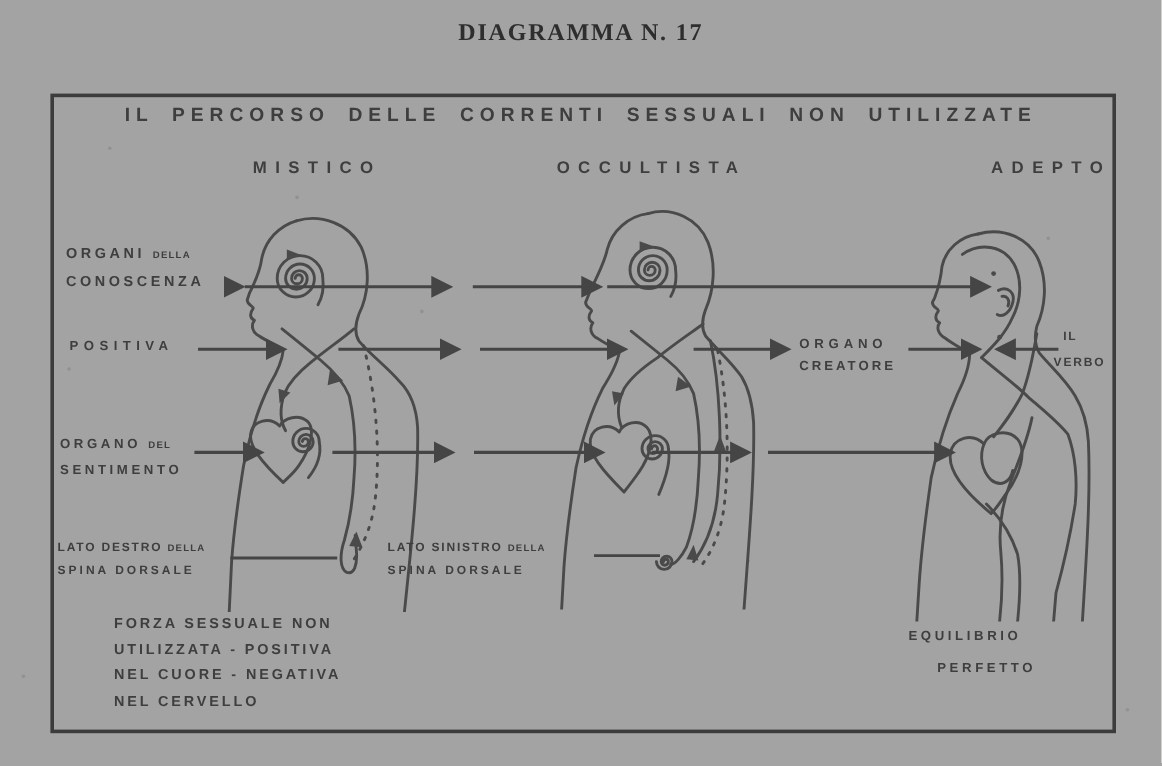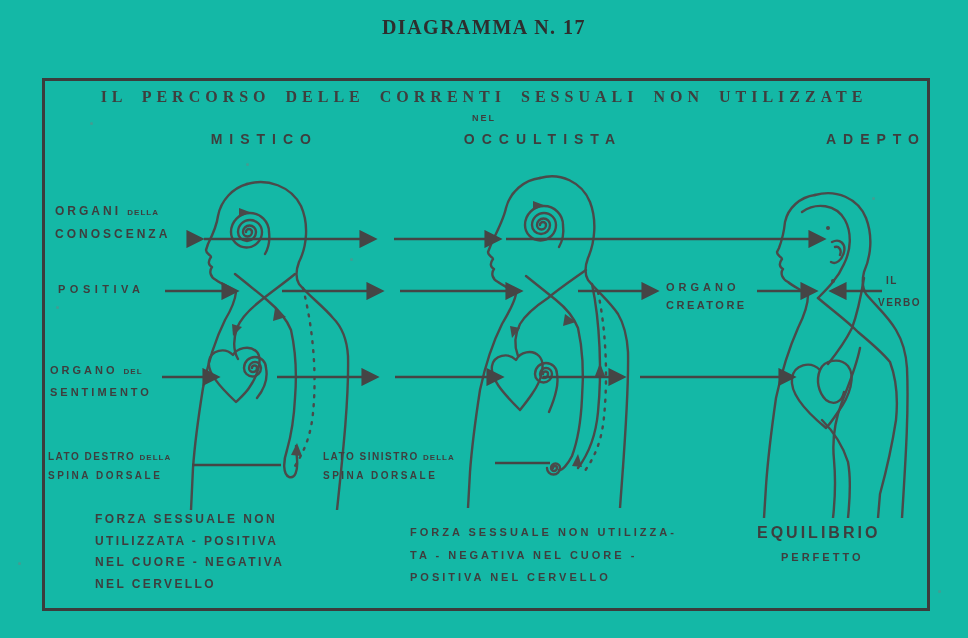--- a/index.html
+++ b/index.html
@@ -1,25 +1,25 @@
 <!DOCTYPE html>
 <html><head>
 <meta charset="utf-8">
 <style>
   html,body{margin:0;padding:0;background:#fcfbf6;}
-  #page{position:relative;width:968px;height:638px;background:#14b8a6;overflow:hidden;
+  #page{position:relative;width:968px;height:638px;background:#a3a3a3;overflow:hidden;
         font-family:"Liberation Sans",sans-serif;color:#3e3e3e;}
   .abs{position:absolute;white-space:nowrap;}
   #doc-title{left:0;top:16px;width:968px;text-align:center;
              font-family:"Liberation Serif",serif;font-weight:700;font-size:20px;
              letter-spacing:1.5px;color:#2e2e2e;}
   #frame{left:42px;top:78px;width:882px;height:527px;border:3px solid #3c3c3c;}
   .hand{font-weight:700;color:#3e3e3e;}
   #diagram-title{left:42px;top:88px;width:884px;text-align:center;font-size:16px;
-                 letter-spacing:5px;word-spacing:6px;font-family:Liberation Serif, serif;}
+                 letter-spacing:5px;word-spacing:6px;}
   #nel{left:42px;top:113px;width:884px;text-align:center;font-size:9px;letter-spacing:2px;}
   .col-head{top:131px;width:220px;text-align:right;font-size:14px;letter-spacing:7px;}
   .lbl{font-size:11px;letter-spacing:3px;}
   .lbl .small, .small{font-size:8px;letter-spacing:1px;margin-top:28px;}
   .lbl-xs{font-size:10px;letter-spacing:1.5px;}
   .cap{font-size:12px;letter-spacing:2.4px;line-height:21.5px;font-weight:700;}
   .cap2{font-size:11px;letter-spacing:3px;line-height:22.5px;font-weight:700;}
   svg{position:absolute;}
   .fig path, .fig circle{vector-effect:non-scaling-stroke;}
   .speck{position:absolute;width:3px;height:3px;background:#7d7d7d;border-radius:50%;opacity:.45;}
@@ -27,21 +27,20 @@
 </head>
 <body>
 
 <div id="page">
 
   <div id="doc-title" class="abs">DIAGRAMMA N. 17</div>
 
   <div id="frame" class="abs"></div>
 
   <div id="diagram-title" class="abs hand">IL PERCORSO DELLE CORRENTI SESSUALI NON UTILIZZATE</div>
-  <div id="nel" class="abs hand">NEL</div>
 
   <div class="abs hand col-head" style="left:98px">MISTICO</div>
   <div class="abs hand col-head" style="left:706px">ADEPTO</div>
   <div class="abs hand col-head" style="left:402px">OCCULTISTA</div>
 
   <svg class="fig" style="left:183px;top:178px;z-index:2" width="172" height="332" viewBox="0 0 172 332">
     <g fill="none" stroke="#4a4a4a" stroke-width="2.4" stroke-linecap="round" stroke-linejoin="round">
       <path d="M64,6 C50,10 38,22 35,38 C34,46 30,56 25,66 L23,72 C23,76 28,77 28,79 C25,83 25,87 29,89 C26,93 27,99 33,102 C40,107 48,109 53,114 C52,124 48,132 42,142 C34,158 26,180 20,210 C16,235 12,262 10,290 L8,332"></path>
       <path d="M64,6 C84,0 108,8 118,28 C126,46 124,68 116,84 C113,92 112,99 116,106 C126,118 140,128 150,140 C160,150 164,162 165,178 C166,220 160,275 154,332"></path>
       <path d="M63,54 a3,3 0 0 1 6,0 a4.5,4.5 0 0 1 -9,0 a6.5,6.5 0 0 1 13,0 a9,9 0 0 1 -18,0 a12,12 0 0 1 24,0 a15.5,15.5 0 0 1 -31,0 a19,19 0 0 1 38,0 C87,62 86,69 82,76"></path>
@@ -168,27 +167,22 @@
   <div class="abs hand lbl-xs" style="left:886px;top:275px;font-weight:700;z-index:4">IL</div>
   <div class="abs hand lbl-xs" style="left:878px;top:297px;font-weight:700;z-index:4">VERBO</div>
 
   <div class="abs cap" style="left:95px;top:509px;z-index:4">
     <div>FORZA SESSUALE NON</div>
     <div>UTILIZZATA - POSITIVA</div>
     <div>NEL CUORE - NEGATIVA</div>
     <div>NEL CERVELLO</div>
   </div>
 
-  <div class="abs cap2" style="left:410px;top:521px;z-index:4">
-    <div>FORZA SESSUALE NON UTILIZZA-</div>
-    <div>TA - NEGATIVA NEL CUORE -</div>
-    <div>POSITIVA NEL CERVELLO</div>
-  </div>
 
-  <div class="abs hand" style="left:757px;top:524px;font-size:16px;letter-spacing:3px;z-index:4">EQUILIBRIO</div>
+  <div class="abs hand" style="left:757px;top:524px;font-size:11px;letter-spacing:3px;z-index:4">EQUILIBRIO</div>
   <div class="abs hand" style="left:781px;top:551px;font-size:11px;letter-spacing:3px;z-index:4">PERFETTO</div>
 
   <div class="speck" style="left:90px;top:122px"></div>
   <div class="speck" style="left:246px;top:163px"></div>
   <div class="speck" style="left:872px;top:197px"></div>
   <div class="speck" style="left:56px;top:306px"></div>
   <div class="speck" style="left:350px;top:258px"></div>
   <div class="speck" style="left:622px;top:466px"></div>
   <div class="speck" style="left:938px;top:590px"></div>
   <div class="speck" style="left:18px;top:562px"></div>

